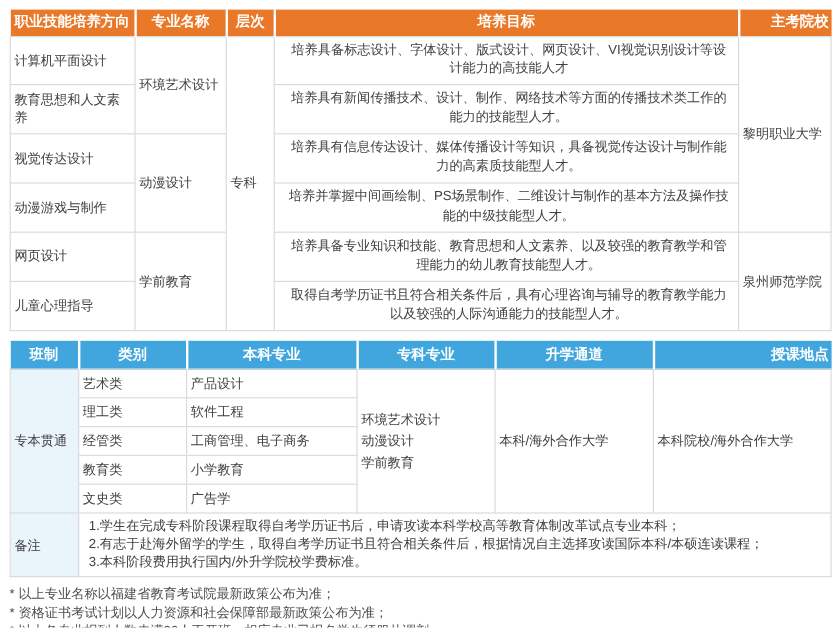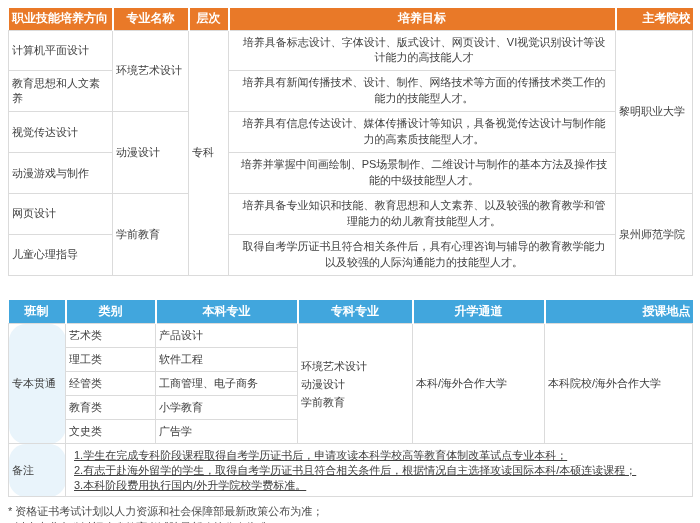--- a/index.html
+++ b/index.html
@@ -26,25 +26,25 @@
 
   td {
     border: 1px solid var(--grid-line, #DBDBDB);
     font-size: 11px; color: #404040;
     text-align: left; vertical-align: middle;
     padding: 2px 3px;
   }
   .t1 tbody tr { height: 40px; }
   .t1 .goal { text-align: center; padding: 4px 6px 4px 10px; line-height: 1.45; }
 
-  .t2 { margin-top: 24px; }
+  .t2 { margin-top: 8px; }
   .t2 tbody tr.d { height: 24px; }
-  .cell-blue { background: var(--light-blue-cell, #E9F4FB); border-radius: 17px; }
+  .cell-blue { background: var(--light-blue-cell, #E9F4FB); }
   .remark-row { height: 44px; }
-  .remarks-cell { text-align: left; padding: 4px 8px; text-decoration: underline; }
+  .remarks-cell { text-align: left; padding: 4px 8px; }
   .remarks-cell .line { line-height: 1.33; }
   .majors-cell .line { line-height: 1.65; }
 
   .footnotes { margin-top: 7px; font-size: 11px; color: #4C4C4C; }
   .footnotes .line { line-height: 1.4; }
 </style>
 </head>
 <body>
 
 <div class="wrap">
@@ -153,18 +153,18 @@
         <td colspan="5" class="remarks-cell">
           <div class="line">1.学生在完成专科阶段课程取得自考学历证书后，申请攻读本科学校高等教育体制改革试点专业本科；</div>
           <div class="line">2.有志于赴海外留学的学生，取得自考学历证书且符合相关条件后，根据情况自主选择攻读国际本科/本硕连读课程；</div>
           <div class="line">3.本科阶段费用执行国内/外升学院校学费标准。</div>
         </td>
       </tr>
     </tbody>
   </table>
 
   <div class="footnotes">
+    <div class="line">* 以上专业名称以福建省教育考试院最新政策公布为准；</div>
     <div class="line">* 资格证书考试计划以人力资源和社会保障部最新政策公布为准；</div>
-    <div class="line">* 以上专业名称以福建省教育考试院最新政策公布为准；</div>
     <div class="line">* 以上各专业报到人数未满30人不开班，相应专业已报名学生须服从调剂。</div>
   </div>
 
 </div>
 
 </body></html>

